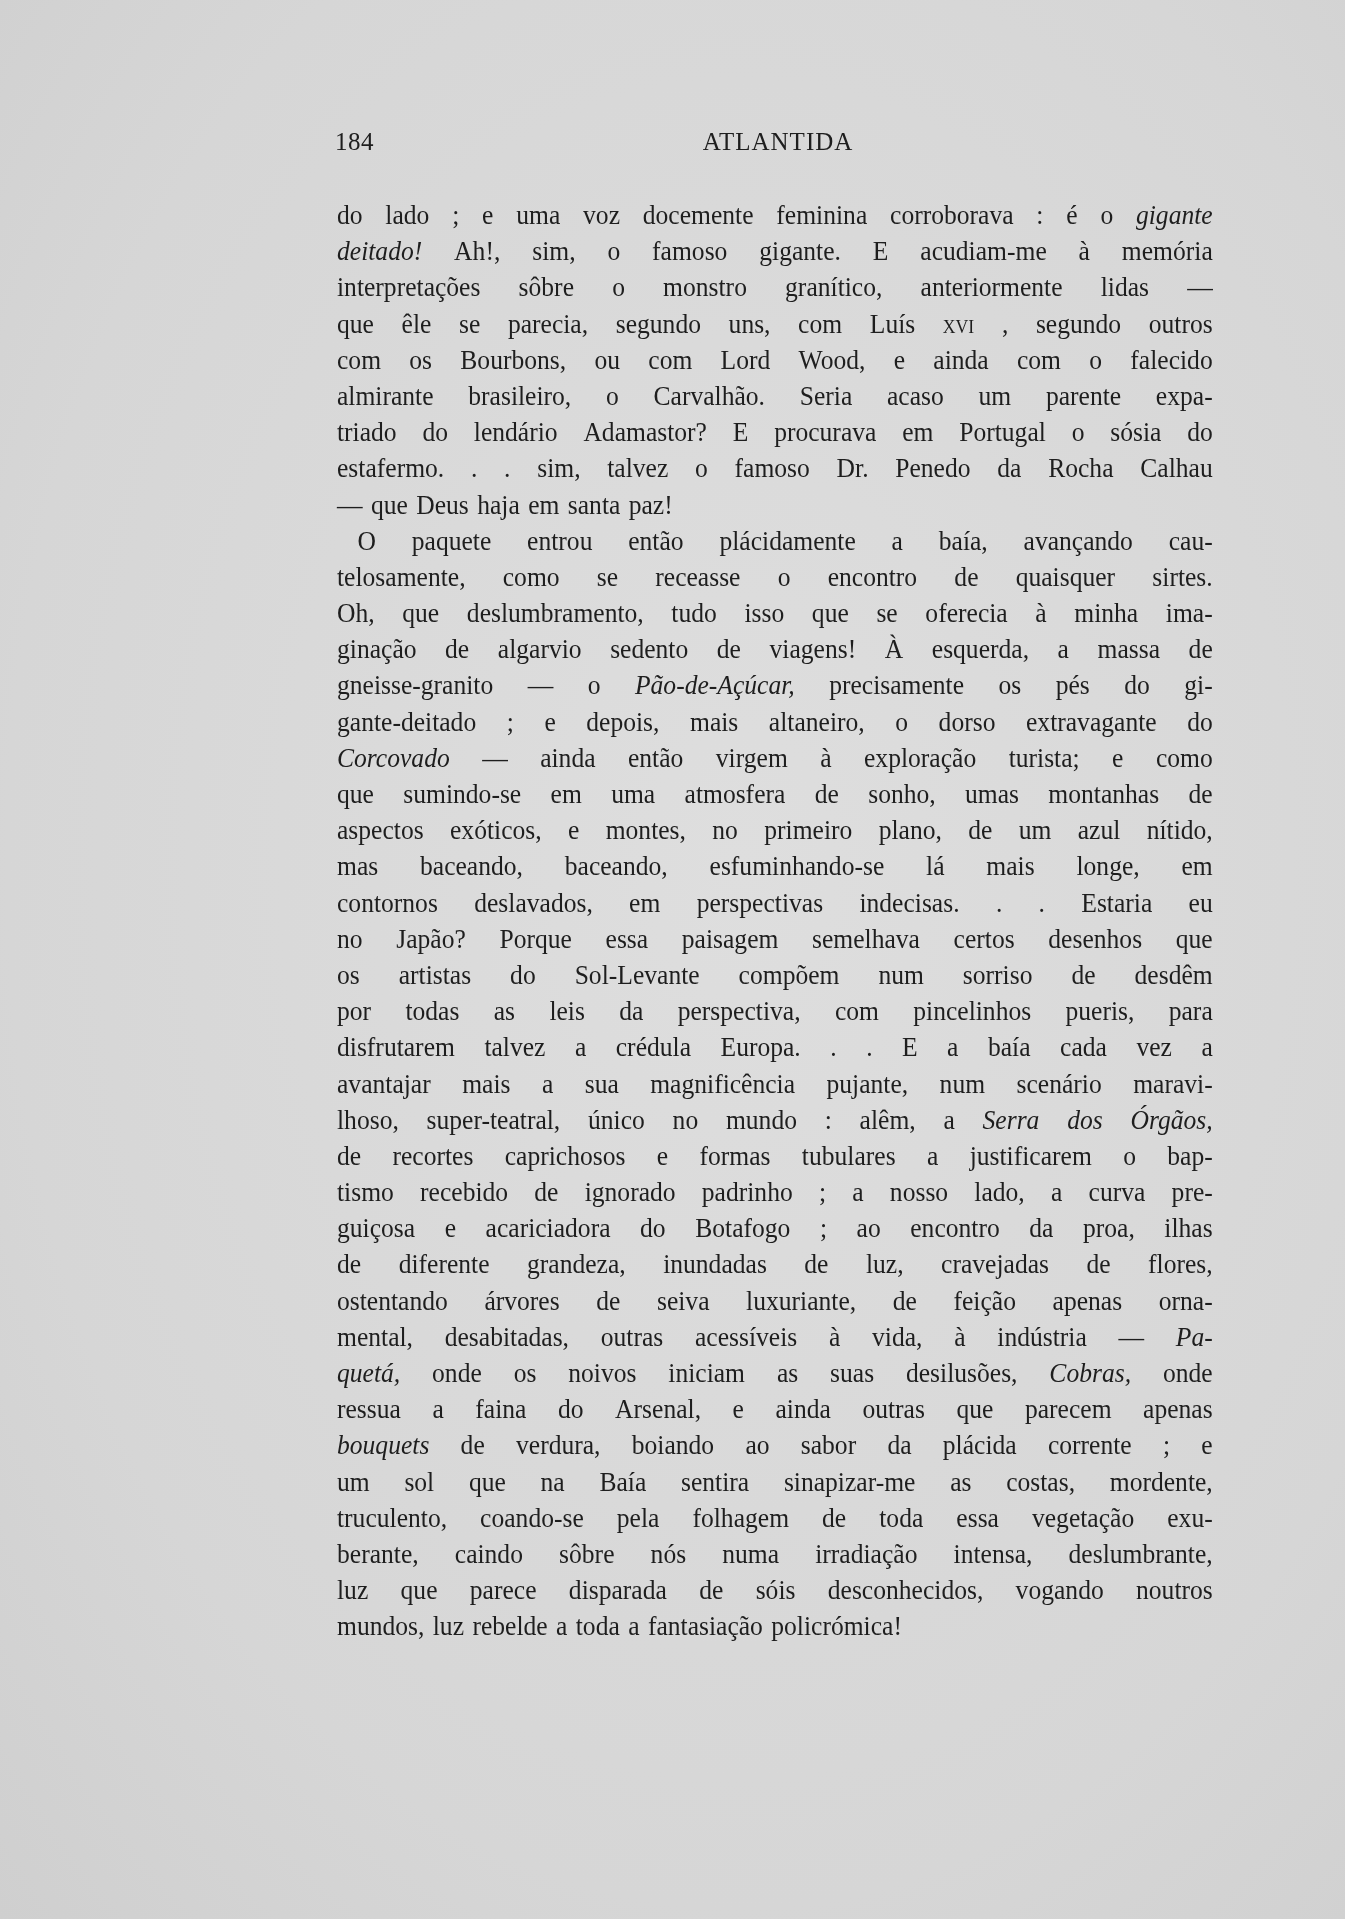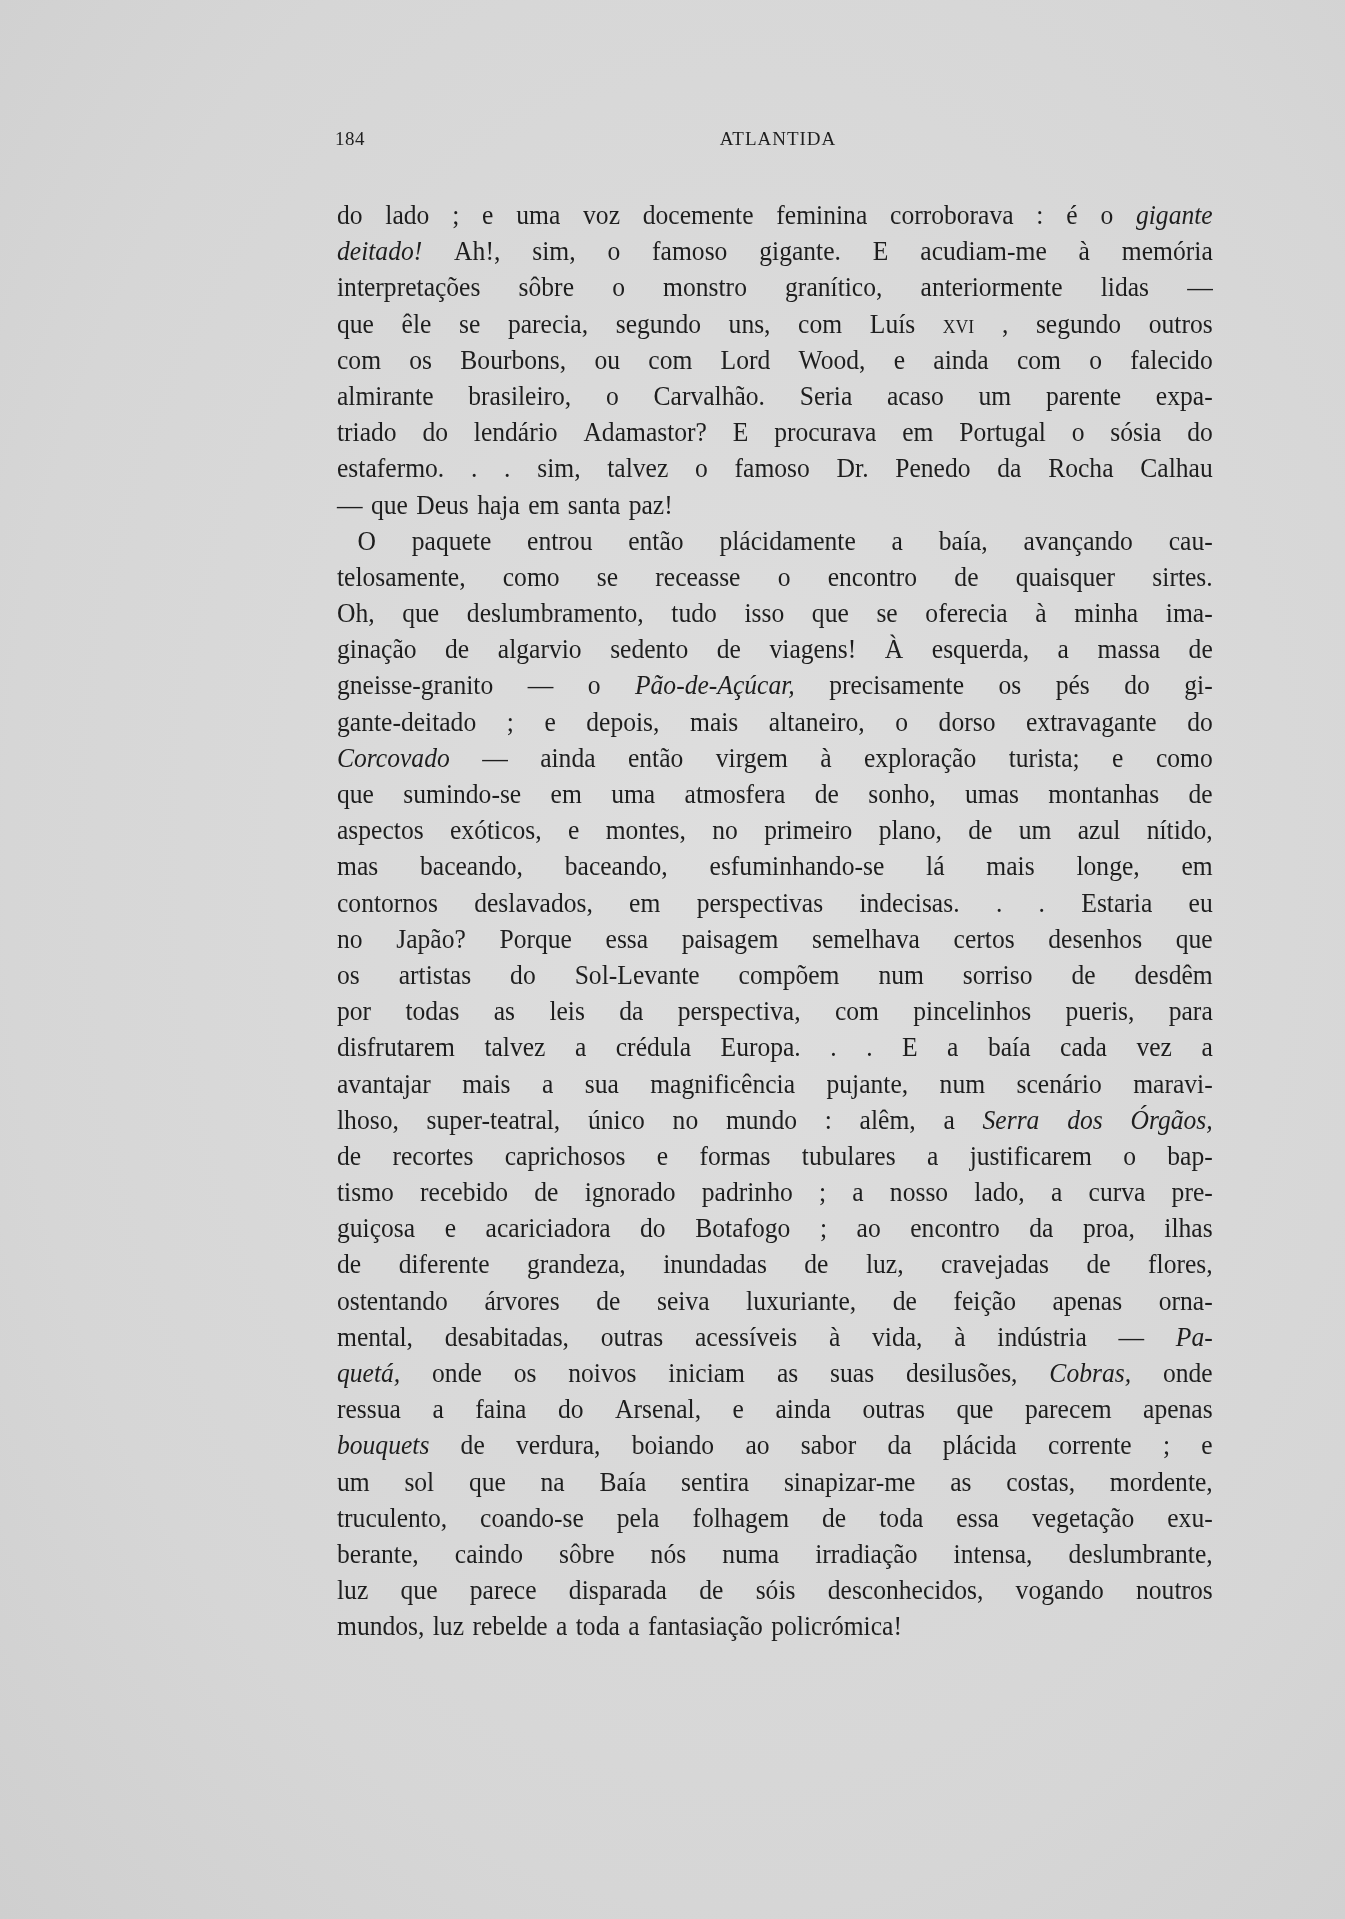--- a/index.html
+++ b/index.html
@@ -9,21 +9,21 @@
     position: relative; overflow: hidden;
     font-family: "Liberation Serif", "DejaVu Serif", serif;
     color: #1e1e1e;
   }
   .page {
     position: absolute; left: 0; top: 0; width: 1345px; height: 1919px;
     background: radial-gradient(ellipse at 55% 45%, #dedede 0%, #d6d6d6 70%, #cfcfcf 100%);
   }
   .header {
     position: absolute; top: 128px; left: 335px; width: 880px; height: 30px;
-    font-size: 19px; letter-spacing: 0.5px;
+    font-size: 25px; letter-spacing: 0.5px;
   }
   .page-number { position: absolute; left: 0; top: 0; }
   .running-title { position: absolute; left: 6px; right: 0; top: 0; text-align: center; letter-spacing: 1px; }
   .body-text {
     position: absolute; top: 197px; left: 337px; width: 876px;
   }
   .line {
     height: 36.2px; line-height: 36.2px; font-size: 27.5px;
     text-align: justify; text-align-last: justify; white-space: nowrap;
     display: flex; justify-content: space-between;

